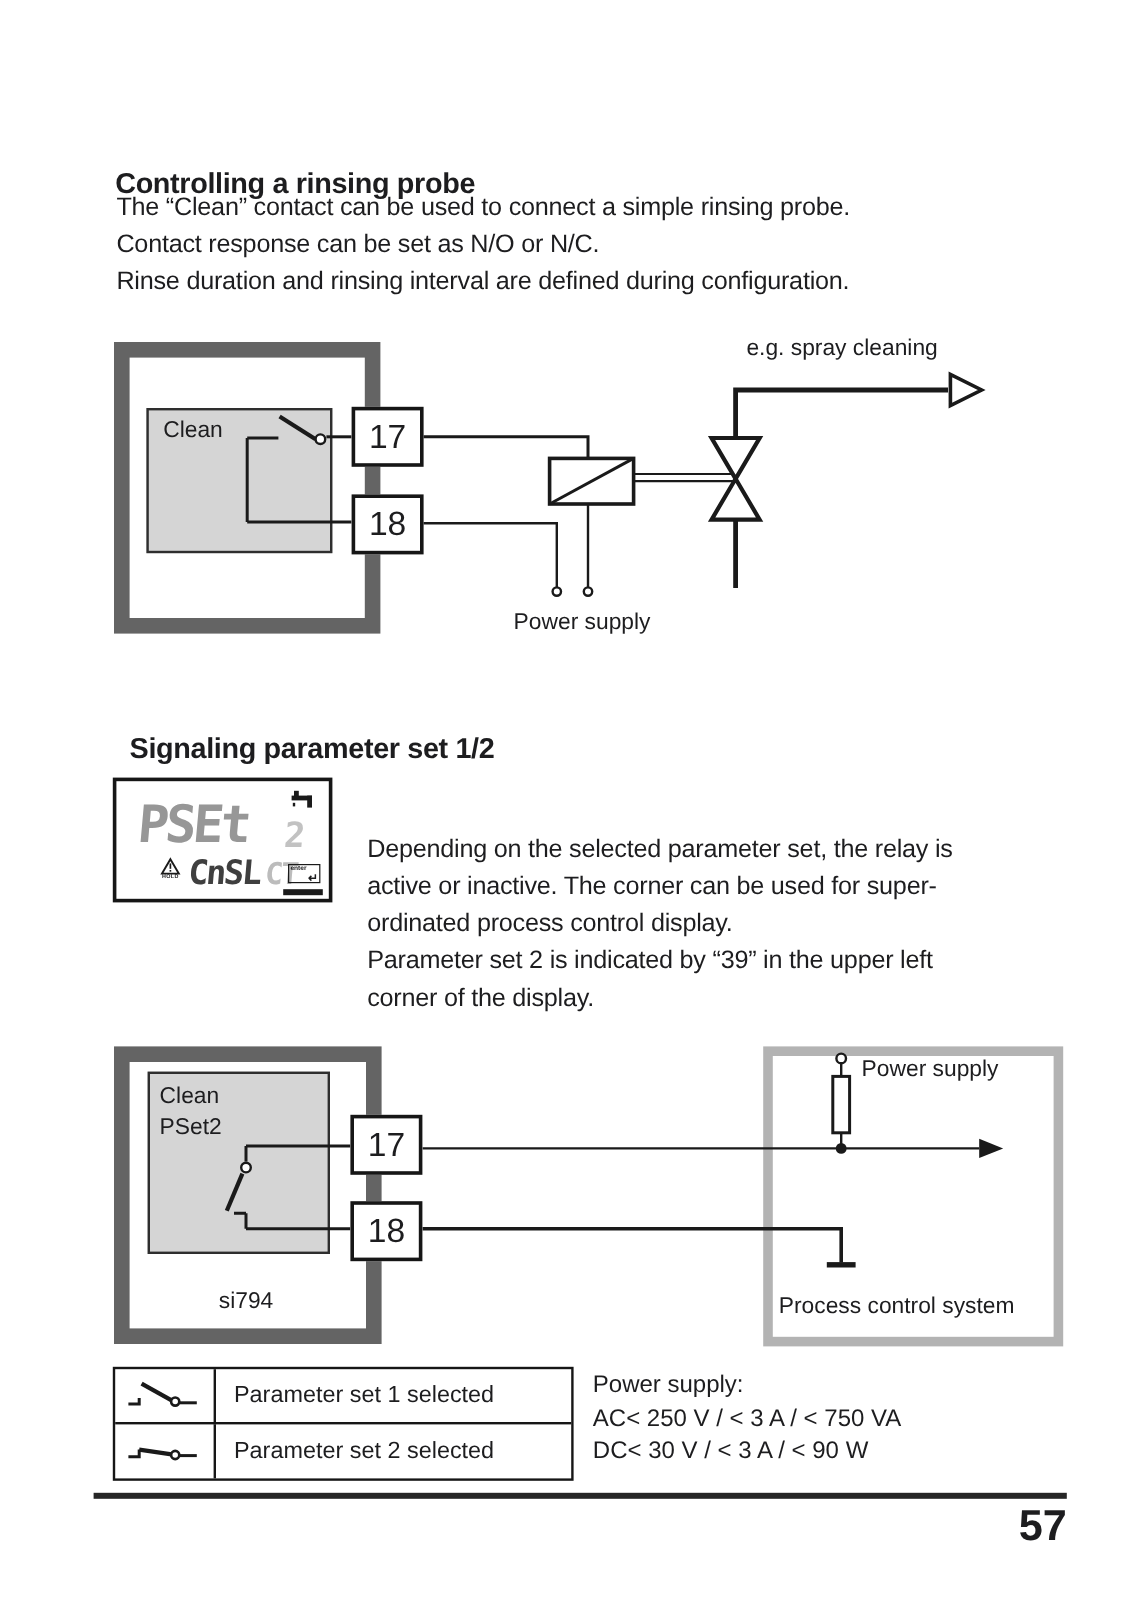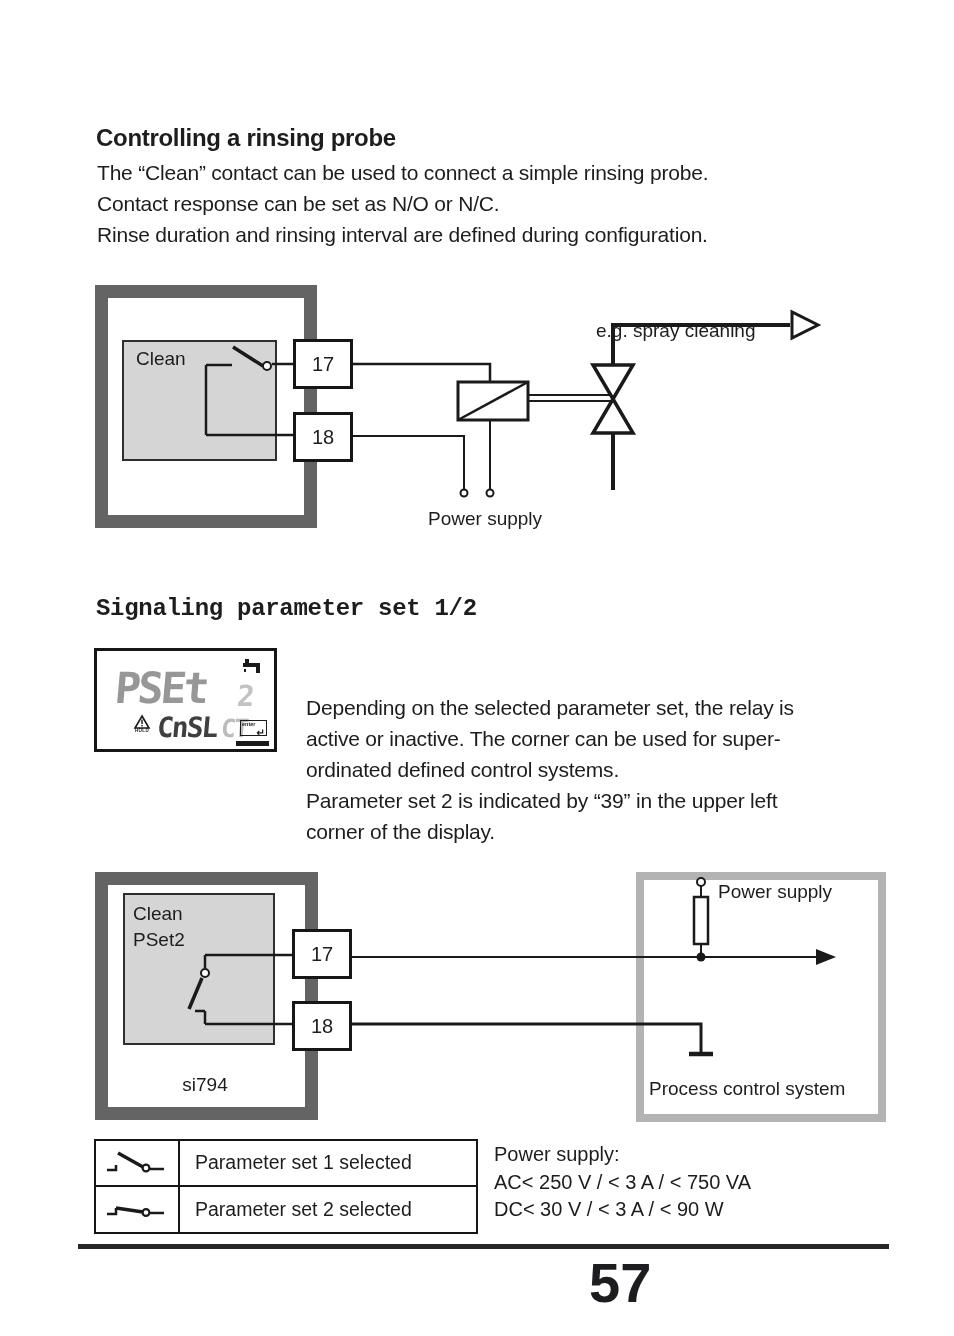--- a/index.html
+++ b/index.html
@@ -1,45 +1,45 @@
 <!DOCTYPE html>
 <html><head>
 <meta charset="utf-8">
 <style>
   html,body{margin:0;padding:0;background:#ffffff;}
   .page{
     position:relative;width:954px;height:1336px;background:#ffffff;overflow:hidden;
     font-family:"Liberation Sans",sans-serif;color:#1d1d1f;
   }
   .abs{position:absolute;}
-  .h1{font-size:24px;font-weight:bold;letter-spacing:-0.3px;white-space:nowrap;}
+  .h1{font-size:24px;font-weight:bold;letter-spacing:-0.3px;white-space:nowrap;margin-top:16px;}
   .body-line{font-size:21px;line-height:31px;letter-spacing:-0.2px;white-space:nowrap;}
   .lbl{font-size:19px;white-space:nowrap;}
   .frame-dark{border:13px solid #646464;background:#ffffff;box-sizing:border-box;}
   .frame-light{border:8px solid #b3b3b3;background:#ffffff;box-sizing:border-box;}
   .gray-box{background:#d5d5d5;border:2px solid #2e2e2e;box-sizing:border-box;}
   .term{
     width:60px;height:50px;background:#ffffff;border:3px solid #161616;box-sizing:border-box;
-    display:flex;align-items:center;justify-content:center;font-size:20px;z-index:4;
+    display:flex;align-items:center;justify-content:center;font-size:28px;z-index:4;
   }
   .lcd{
     background:#ffffff;border:3px solid #161616;box-sizing:border-box;z-index:2;
   }
   .seg{font-family:"DejaVu Sans Mono",monospace;font-weight:bold;transform:skewX(-5deg);white-space:nowrap;}
   .legend-table{
     border:2.5px solid #161616;box-sizing:border-box;background:#fff;
     display:grid;grid-template-columns:84px 1fr;grid-template-rows:1fr 1fr;
   }
   .legend-cell{display:flex;align-items:center;box-sizing:border-box;}
   .cell-divider-r{border-right:2px solid #161616;}
   .cell-divider-b{border-bottom:2px solid #161616;}
   .legend-label{font-size:19.5px;padding-left:15px;white-space:nowrap;}
   .spec-line{font-size:20px;line-height:27.5px;white-space:nowrap;}
   .rule{background:#262626;}
-  .pagenum{font-size:56px;font-weight:bold;}
+  .pagenum{font-size:36px;font-weight:bold;text-align:right;}
   svg{display:block;overflow:visible;}
 </style>
 </head>
 <body>
 
 <div class="page">
 
   <div class="abs h1" style="left:96px;top:124px;">Controlling a rinsing probe</div>
   <div class="abs" style="left:97px;top:157px;">
     <div class="body-line">The “Clean” contact can be used to connect a simple rinsing probe.</div>
@@ -89,24 +89,24 @@
     <g stroke="#1a1a1a" stroke-width="4" fill="none">
       <path d="M518 87 V47 H695"></path>
       <path d="M518 155 V212"></path>
     </g>
 
     <polygon points="697,34 697,60 723,47" fill="#ffffff" stroke="#1a1a1a" stroke-width="3"></polygon>
   </svg>
 
   <div class="abs term" style="left:293px;top:339px;">17</div>
   <div class="abs term" style="left:293px;top:412px;">18</div>
-  <div class="abs lbl" style="left:596px;top:280px;z-index:4;margin-top:40px;">e.g. spray cleaning</div>
+  <div class="abs lbl" style="left:622px;top:280px;z-index:4;">e.g. spray cleaning</div>
   <div class="abs lbl" style="left:428px;top:508px;z-index:4;">Power supply</div>
 
-  <div class="abs h1" style="left:96px;top:595px;font-family:Liberation Mono, monospace;">Signaling parameter set 1/2</div>
+  <div class="abs h1" style="left:108px;top:595px;">Signaling parameter set 1/2</div>
 
   <div class="abs lcd" style="left:94px;top:648px;width:183px;height:104px;">
 
     <svg class="abs" style="right:9px;top:5px;" width="24" height="20" viewBox="0 0 24 20">
       <g fill="#1a1a1a">
         <rect x="2" y="7" width="17" height="4"></rect>
         <rect x="15" y="7" width="4" height="10"></rect>
         <rect x="4" y="3" width="4" height="5"></rect>
         <path d="M3 13 h2 v3 h-2 z"></path>
       </g>
@@ -128,21 +128,21 @@
     <div class="abs" style="right:7px;bottom:13px;width:27px;height:16px;border:1.8px solid #1a1a1a;box-sizing:border-box;">
       <span style="position:absolute;left:1px;top:0px;font-size:5.5px;font-weight:bold;">enter</span>
       <span style="position:absolute;right:1px;bottom:-3px;font-size:10px;font-weight:bold;">↵</span>
     </div>
     <div class="abs" style="right:5px;bottom:3px;width:33px;height:5px;background:#1a1a1a;"></div>
   </div>
 
   <div class="abs" style="left:306px;top:649px;margin-top:43px;">
     <div class="body-line">Depending on the selected parameter set, the relay is</div>
     <div class="body-line">active or inactive. The corner can be used for super-</div>
-    <div class="body-line">ordinated defined control systems.</div>
+    <div class="body-line">ordinated process control display.</div>
     <div class="body-line">Parameter set 2 is indicated by “39” in the upper left</div>
     <div class="body-line">corner of the display.</div>
   </div>
 
   <div class="abs frame-dark" style="left:95px;top:872px;width:223px;height:248px;z-index:1;"></div>
   <div class="abs gray-box" style="left:123px;top:893px;width:152px;height:152px;z-index:2;">
     <div class="lbl" style="position:absolute;left:8px;top:6px;line-height:26px;">
       <div>Clean</div>
       <div>PSet2</div>
     </div>

